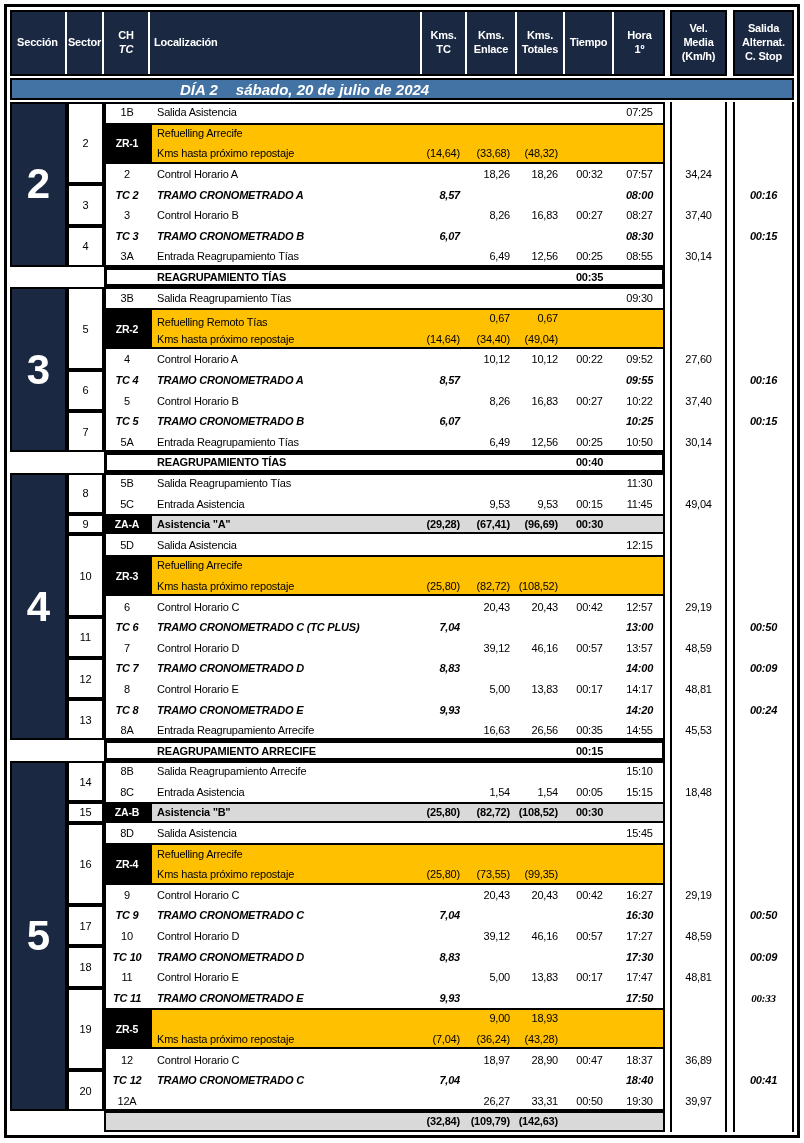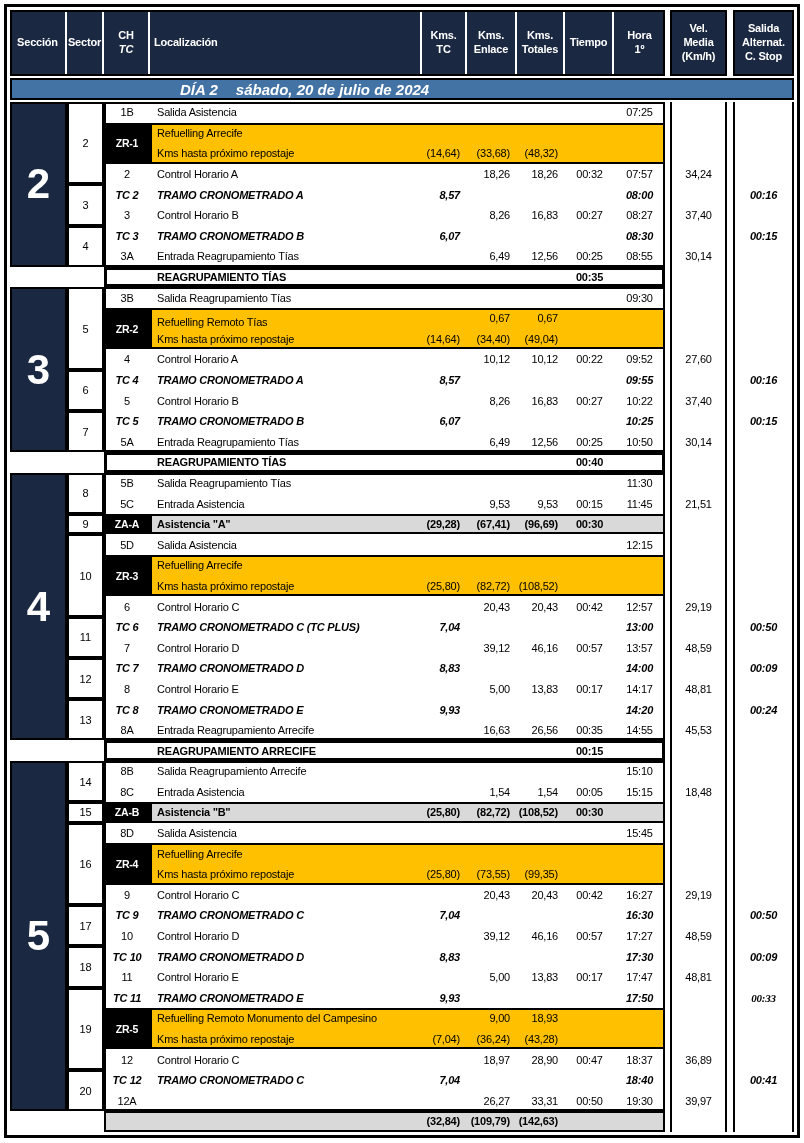--- a/index.html
+++ b/index.html
@@ -183,21 +183,21 @@
       <div class="secborder" style="grid-area: 21 / 3 / span 13 / span 7;"></div>
       <div class="cell ch" style="grid-area: 21 / 3 / span 1 / span 1;">5B</div>
       <div class="cell loc" style="grid-area: 21 / 4 / span 1 / span 1;">Salida Reagrupamiento Tías</div>
       <div class="cell cen" style="grid-area: 21 / 9 / span 1 / span 1;">11:30</div>
       <div class="cell ch" style="grid-area: 22 / 3 / span 1 / span 1;">5C</div>
       <div class="cell loc" style="grid-area: 22 / 4 / span 1 / span 1;">Entrada Asistencia</div>
       <div class="cell num" style="grid-area: 22 / 6 / span 1 / span 1;">9,53</div>
       <div class="cell num" style="grid-area: 22 / 7 / span 1 / span 1;">9,53</div>
       <div class="cell cen" style="grid-area: 22 / 8 / span 1 / span 1;">00:15</div>
       <div class="cell cen" style="grid-area: 22 / 9 / span 1 / span 1;">11:45</div>
-      <div class="cell cen" style="grid-area: 22 / 11 / span 1 / span 1;">21,51</div>
+      <div class="cell cen" style="grid-area: 22 / 11 / span 1 / span 1;">49,04</div>
       <div class="cell zrcell" style="grid-area: 23 / 3 / span 1 / span 1;">ZA-A</div>
       <div class="zabox" style="grid-area: 23 / 4 / span 1 / span 6;"></div>
       <div class="cell loc bold" style="grid-area: 23 / 4 / span 1 / span 1;">Asistencia ''A''</div>
       <div class="cell num bold" style="grid-area: 23 / 5 / span 1 / span 1;">(29,28)</div>
       <div class="cell num bold" style="grid-area: 23 / 6 / span 1 / span 1;">(67,41)</div>
       <div class="cell num bold" style="grid-area: 23 / 7 / span 1 / span 1;">(96,69)</div>
       <div class="cell cen bold" style="grid-area: 23 / 8 / span 1 / span 1;">00:30</div>
       <div class="cell ch" style="grid-area: 24 / 3 / span 1 / span 1;">5D</div>
       <div class="cell loc" style="grid-area: 24 / 4 / span 1 / span 1;">Salida Asistencia</div>
       <div class="cell cen" style="grid-area: 24 / 9 / span 1 / span 1;">12:15</div>
@@ -321,21 +321,20 @@
       <div class="cell cen" style="grid-area: 45 / 8 / span 1 / span 1;">00:17</div>
       <div class="cell cen" style="grid-area: 45 / 9 / span 1 / span 1;">17:47</div>
       <div class="cell cen" style="grid-area: 45 / 11 / span 1 / span 1;">48,81</div>
       <div class="cell ch bi" style="grid-area: 46 / 3 / span 1 / span 1;">TC 11</div>
       <div class="cell loc bi" style="grid-area: 46 / 4 / span 1 / span 1;">TRAMO CRONOMETRADO E</div>
       <div class="cell num bi" style="grid-area: 46 / 5 / span 1 / span 1;">9,93</div>
       <div class="cell cen bi" style="grid-area: 46 / 9 / span 1 / span 1;">17:50</div>
       <div class="cell cen bi" style="grid-area: 46 / 13 / span 1 / span 1; font-family: Liberation Serif, serif;">00:33</div>
       <div class="cell zrcell" style="grid-area: 47 / 3 / span 2 / span 1;">ZR-5</div>
       <div class="zrbox" style="grid-area: 47 / 4 / span 2 / span 6;"></div>
-      <div class="cell loc" style="grid-area: 47 / 4 / span 1 / span 1;">Refuelling Remoto Monumento del Campesino</div>
       <div class="cell num" style="grid-area: 47 / 6 / span 1 / span 1;">9,00</div>
       <div class="cell num" style="grid-area: 47 / 7 / span 1 / span 1;">18,93</div>
       <div class="cell loc" style="grid-area: 48 / 4 / span 1 / span 1;">Kms hasta próximo repostaje</div>
       <div class="cell num" style="grid-area: 48 / 5 / span 1 / span 1; text-align: center;">(7,04)</div>
       <div class="cell num" style="grid-area: 48 / 6 / span 1 / span 1;">(36,24)</div>
       <div class="cell num" style="grid-area: 48 / 7 / span 1 / span 1;">(43,28)</div>
       <div class="cell ch" style="grid-area: 49 / 3 / span 1 / span 1;">12</div>
       <div class="cell loc" style="grid-area: 49 / 4 / span 1 / span 1;">Control Horario C</div>
       <div class="cell num" style="grid-area: 49 / 6 / span 1 / span 1;">18,97</div>
       <div class="cell num" style="grid-area: 49 / 7 / span 1 / span 1;">28,90</div>

